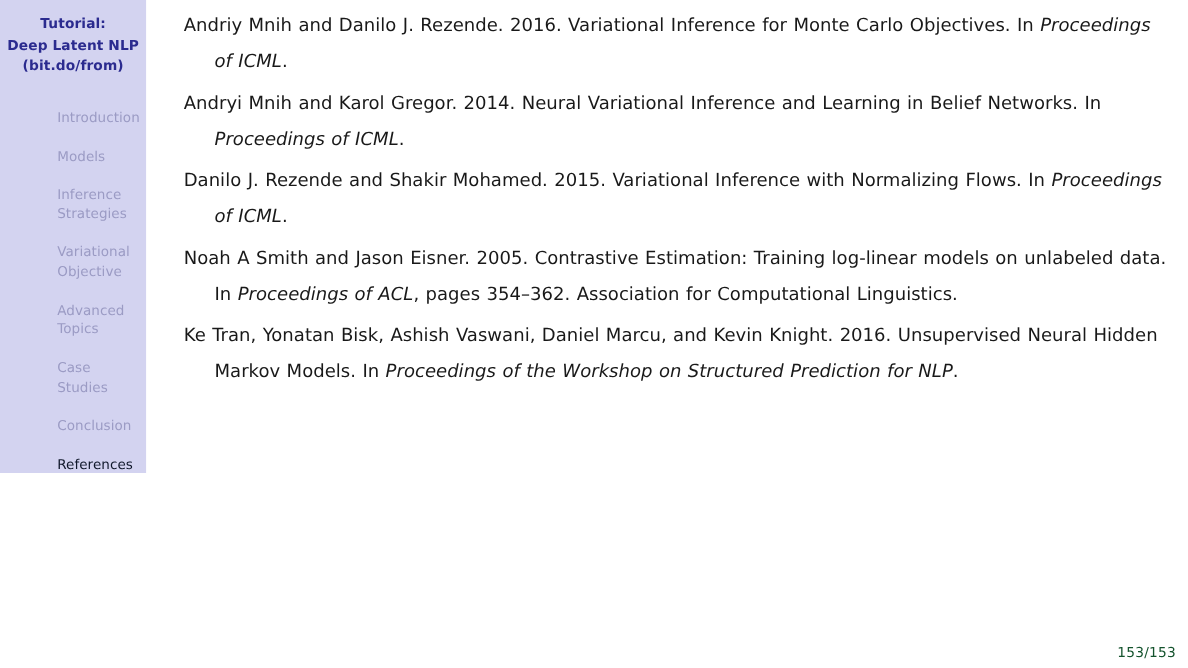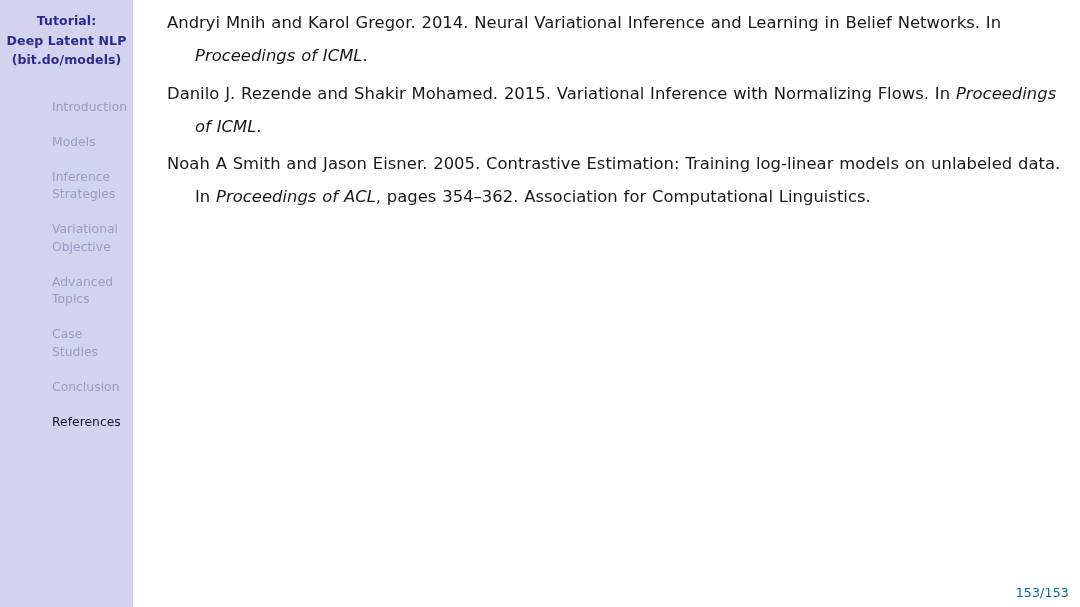--- a/index.html
+++ b/index.html
@@ -17,21 +17,21 @@
     position: relative;
     width: 1080px;
     height: 607px;
     display: flex;
     background: #ffffff;
   }
 
   
   .sidebar {
     width: 133px;
-    height: 607px;
+    height: 430px;
     flex: 0 0 133px;
     background: #d3d3f0;
     box-sizing: border-box;
     padding: 0;
     position: relative;
   }
   .sidebar-title {
     text-align: center;
     font-weight: bold;
     color: #2b2b8f;
@@ -86,49 +86,51 @@
   .bib-entry i {
     font-style: italic;
   }
 
   
   .page-number {
     position: absolute;
     right: 11px;
     bottom: 7px;
     font-size: 12.5px;
-    color: #0369a1;
+    color: #14532d;
     letter-spacing: 0.2px;
   }
 </style>
 </head>
 <body>
 
 <div class="slide">
 
   <div class="sidebar">
     <div class="sidebar-title">
         <span class="t-line">Tutorial:</span>
         <span class="t-line">Deep Latent NLP</span>
-        <span class="t-line">(bit.do/models)</span>
+        <span class="t-line">(bit.do/from)</span>
       </div>
     <div class="sidebar-nav">
         <div class="nav-item">Introduction</div>
         <div class="nav-item">Models</div>
         <div class="nav-item">Inference Strategies</div>
         <div class="nav-item">Variational Objective</div>
         <div class="nav-item">Advanced Topics</div>
         <div class="nav-item">Case Studies</div>
         <div class="nav-item">Conclusion</div>
         <div class="nav-item active">References</div>
       </div>
   </div>
 
   <div class="content">
     <div class="bib-list">
+        <p class="bib-entry"><span>Andriy Mnih and Danilo J. Rezende. 2016. Variational Inference for Monte Carlo Objectives. In </span><i>Proceedings of ICML</i><span>.</span></p>
         <p class="bib-entry"><span>Andryi Mnih and Karol Gregor. 2014. Neural Variational Inference and Learning in Belief Networks. In </span><i>Proceedings of ICML</i><span>.</span></p>
         <p class="bib-entry"><span>Danilo J. Rezende and Shakir Mohamed. 2015. Variational Inference with Normalizing Flows. In </span><i>Proceedings of ICML</i><span>.</span></p>
         <p class="bib-entry"><span>Noah A Smith and Jason Eisner. 2005. Contrastive Estimation: Training log-linear models on unlabeled data. In </span><i>Proceedings of ACL</i><span>, pages 354–362. Association for Computational Linguistics.</span></p>
+        <p class="bib-entry"><span>Ke Tran, Yonatan Bisk, Ashish Vaswani, Daniel Marcu, and Kevin Knight. 2016. Unsupervised Neural Hidden Markov Models. In </span><i>Proceedings of the Workshop on Structured Prediction for NLP</i><span>.</span></p>
       </div>
     <div class="page-number">153/153</div>
   </div>
 
 </div>
 
 </body></html>

